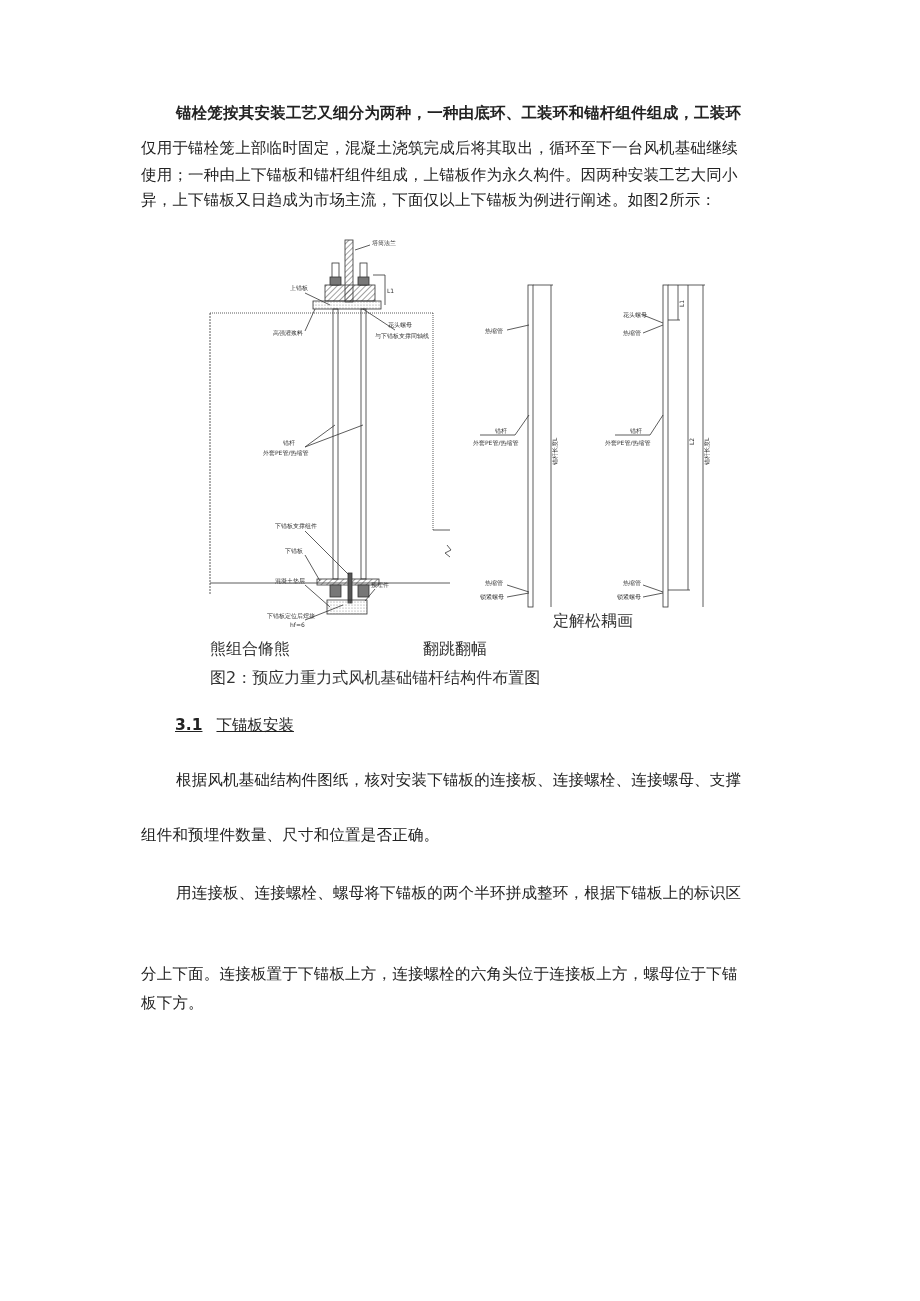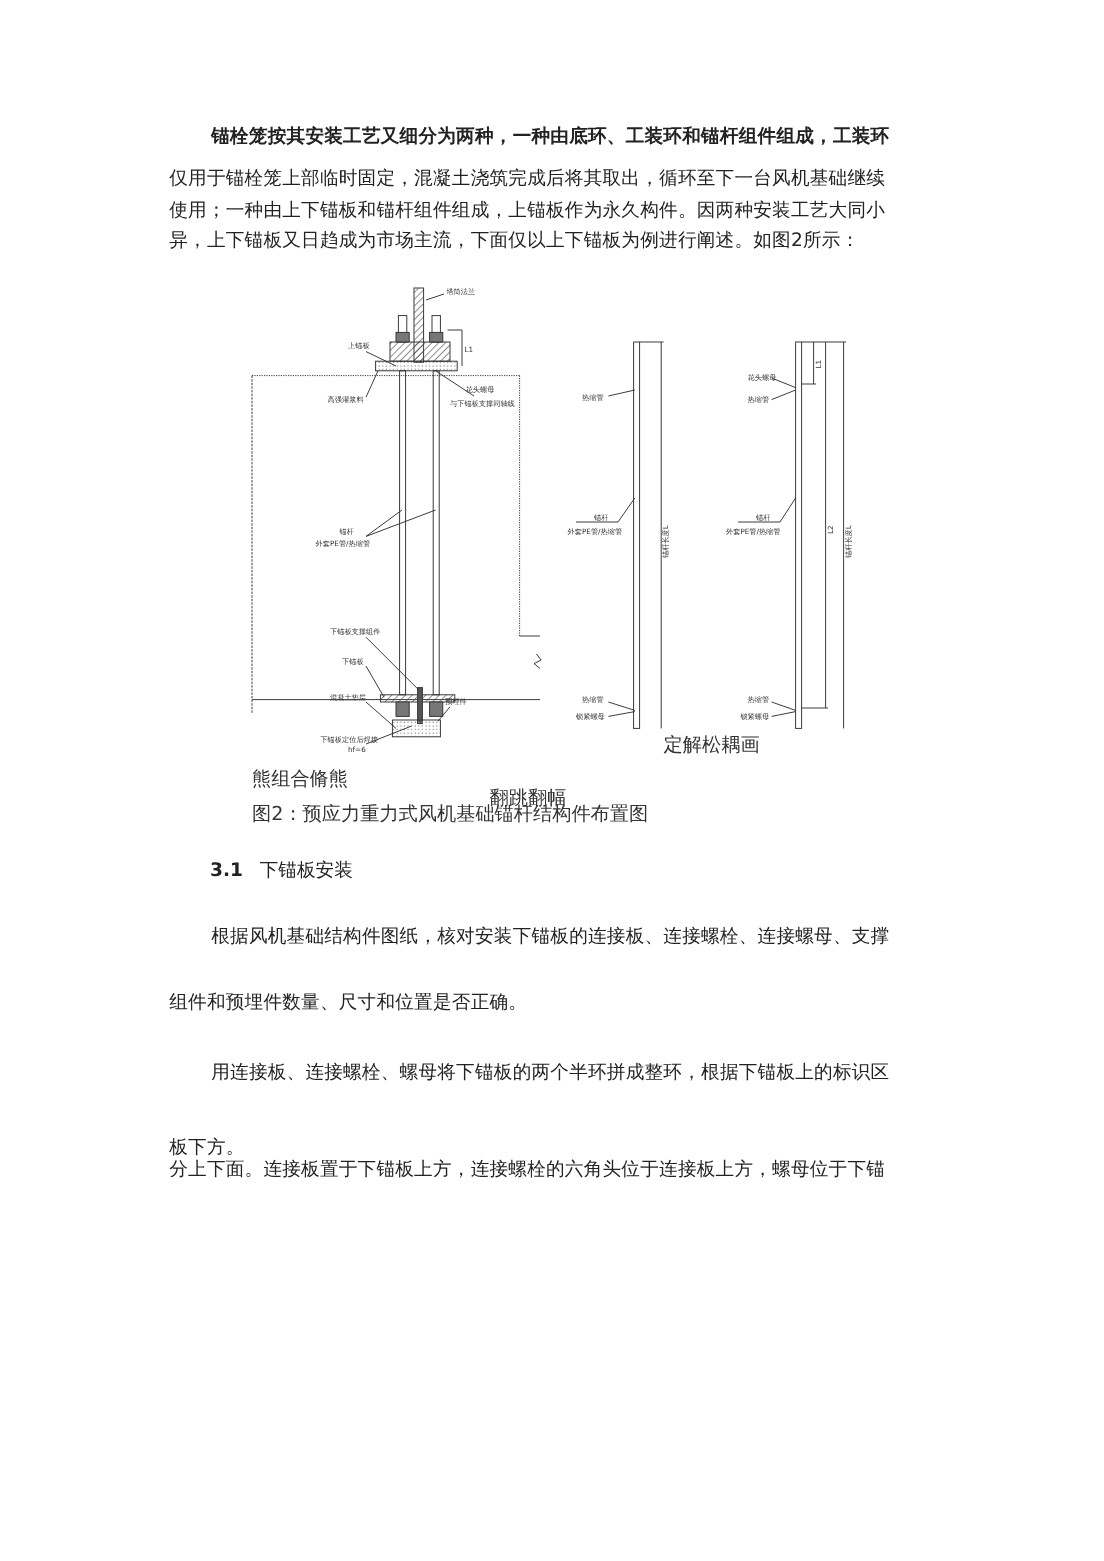--- a/index.html
+++ b/index.html
@@ -3,21 +3,21 @@
 <meta charset="utf-8">
 <style>
   html, body { margin:0; padding:0; background:#ffffff; }
   body { width:920px; height:1301px; position:relative; overflow:hidden;
          font-family:"DejaVu Sans", "Liberation Sans", sans-serif; color:#222; }
   .para { position:absolute; left:173px; width:622px; font-size:15.5px; }
   .line { position:absolute; white-space:nowrap; letter-spacing:0.2px; }
   .fig { position:absolute; left:195px; top:235px; width:540px; height:400px; }
   .fig svg { width:100%; height:100%; }
   .cap { position:absolute; font-size:16px; color:#333; white-space:nowrap; }
-  .heading { position:absolute; left:175px; top:715px; font-size:15.5px; white-space:nowrap; }
+  .heading { position:absolute; left:175px; top:715px; font-size:15.5px; white-space:nowrap;text-decoration:underline; }
   .heading .num { font-weight:bold; margin-right:14px; }
 </style>
 </head>
 <body>
 
 <div class="para">
   <div class="line" style="left:3px;top:103px;font-weight:bold;">锚栓笼按其安装工艺又细分为两种，一种由底环、工装环和锚杆组件组成，工装环</div>
   <div class="line" style="left:-32px;top:138px;">仅用于锚栓笼上部临时固定，混凝土浇筑完成后将其取出，循环至下一台风机基础继续</div>
   <div class="line" style="left:-32px;top:165px;">使用；一种由上下锚板和锚杆组件组成，上锚板作为永久构件。因两种安装工艺大同小</div>
   <div class="line" style="left:-32px;top:190px;">异，上下锚板又日趋成为市场主流，下面仅以上下锚板为例进行阐述。如图2所示：</div>
@@ -138,30 +138,30 @@
       <text x="410" y="210">外套PE管/热缩管</text>
       <text x="0" y="0" transform="translate(499,210) rotate(-90)">L2</text>
       <text x="0" y="0" transform="translate(514,230) rotate(-90)">锚杆长度L</text>
       <text x="428" y="350">热缩管</text>
       <text x="422" y="364">锁紧螺母</text>
     </g>
   </svg>
 </div>
 
 <div class="cap" style="left:210px;top:639px;">熊组合脩熊</div>
-<div class="cap" style="left:408px;top:639px;margin-top:16px;">翻跳翻幅</div>
+<div class="cap" style="left:423px;top:639px;">翻跳翻幅</div>
 <div class="cap" style="left:553px;top:611px;">定解松耦画</div>
 <div class="cap" style="left:210px;top:668px;">图2：预应力重力式风机基础锚杆结构件布置图</div>
 
 <div class="heading">
   <span class="num">3.1</span><span>下锚板安装</span>
 </div>
 
 <div class="para">
   <div class="line" style="left:3px;top:770px;">根据风机基础结构件图纸，核对安装下锚板的连接板、连接螺栓、连接螺母、支撑</div>
   <div class="line" style="left:-32px;top:825px;text-align:right;">组件和预埋件数量、尺寸和位置是否正确。</div>
 </div>
 
 <div class="para">
   <div class="line" style="left:3px;top:883px;">用连接板、连接螺栓、螺母将下锚板的两个半环拼成整环，根据下锚板上的标识区</div>
   <div class="line" style="left:-32px;top:964px;">分上下面。连接板置于下锚板上方，连接螺栓的六角头位于连接板上方，螺母位于下锚</div>
-  <div class="line" style="left:-32px;top:946px;">板下方。</div>
+  <div class="line" style="left:-32px;top:993px;">板下方。</div>
 </div>
 
 </body></html>

